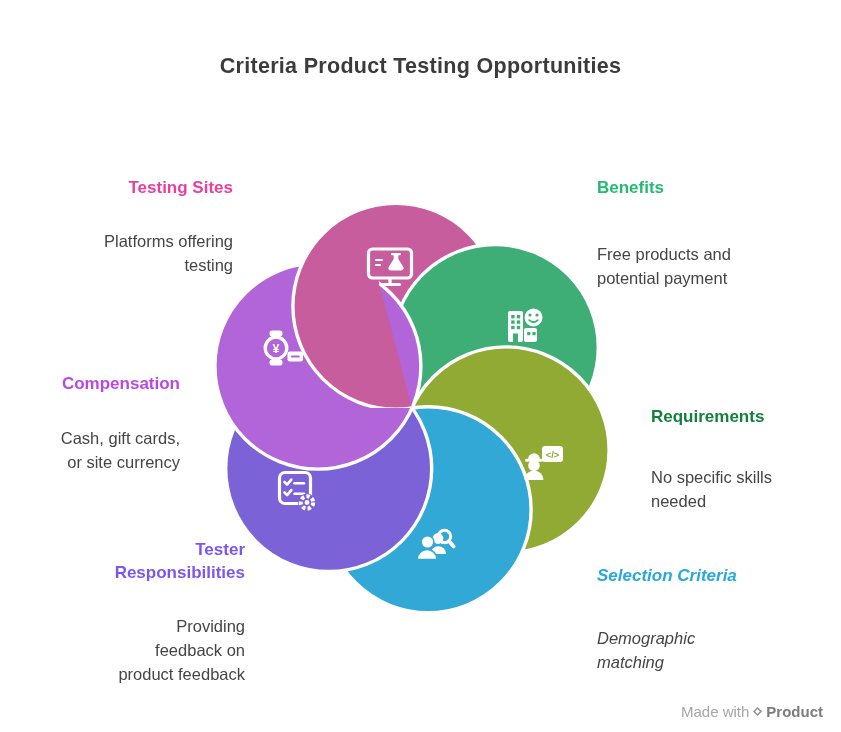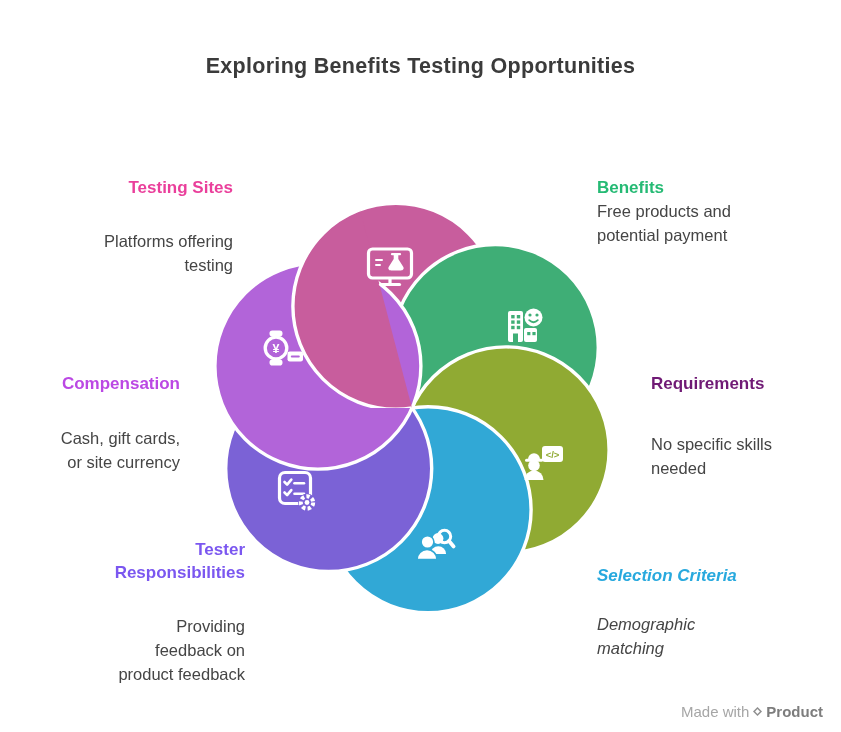--- a/index.html
+++ b/index.html
@@ -25,21 +25,21 @@
     font-size:15px;color:#a6a6a6;
   }
   .watermark .brand{color:#7d7d7d;font-weight:bold;}
   .watermark svg{display:block;}
 </style>
 </head>
 <body>
 
 <div class="canvas">
 
-  <div class="title">Exploring Benefits Testing Opportunities</div>
+  <div class="title">Criteria Product Testing Opportunities</div>
 
   <svg class="diagram" width="841" height="732" viewBox="0 0 841 732">
     <defs>
       <clipPath id="pinkWrapClip">
         <polygon points="412,408 310,20 20,20 20,408"></polygon>
       </clipPath>
     </defs>
 
     <g stroke="#ffffff" stroke-width="3.4">
       <circle cx="395.9" cy="306.3" r="103" fill="#c85d9d"></circle>
@@ -124,54 +124,54 @@
   <div class="section align-r" style="right:608px;top:176px;width:210px;">
     <div class="sec-label" style="color: rgb(234, 63, 155);">Testing Sites</div>
     <div class="sec-desc" style="margin-top:30px;">
       <span>Platforms offering</span>
       <span>testing</span>
     </div>
   </div>
 
   <div class="section align-l" style="left:597px;top:176px;width:210px;">
     <div class="sec-label" style="color: rgb(37, 186, 116);">Benefits</div>
-    <div class="sec-desc" style="">
+    <div class="sec-desc" style="margin-top:43px;">
       <span>Free products and</span>
       <span>potential payment</span>
     </div>
   </div>
 
   <div class="section align-r" style="right:661px;top:372px;width:190px;">
     <div class="sec-label" style="color: rgb(187, 72, 228);">Compensation</div>
     <div class="sec-desc" style="margin-top:31px;">
       <span>Cash, gift cards,</span>
       <span>or site currency</span>
     </div>
   </div>
 
   <div class="section align-l" style="left:651px;top:372px;width:180px;">
-    <div class="sec-label" style="color: #701a75;">Requirements</div>
+    <div class="sec-label" style="color: #15803d; margin-top: 33px;">Requirements</div>
     <div class="sec-desc" style="margin-top:37px;">
       <span>No specific skills</span>
       <span>needed</span>
     </div>
   </div>
 
   <div class="section align-r" style="right:596px;top:538px;width:170px;">
     <div class="sec-label" style="color: rgb(123, 87, 240);">Tester Responsibilities</div>
     <div class="sec-desc" style="margin-top:30px;">
       <span>Providing</span>
       <span>feedback on</span>
       <span>product feedback</span>
     </div>
   </div>
 
   <div class="section align-l" style="left:597px;top:564px;width:190px;font-style:italic;">
     <div class="sec-label" style="color: rgb(40, 169, 222);">Selection Criteria</div>
-    <div class="sec-desc" style="margin-top:25px;">
+    <div class="sec-desc" style="margin-top:39px;">
       <span>Demographic</span>
       <span>matching</span>
     </div>
   </div>
 
   <div class="watermark">
     <span>Made with</span>
     <svg width="9" height="9" viewBox="0 0 10 10">
       <path d="M5,0 L10,5 L5,10 L0,5 Z" fill="#8f8f8f"></path>
       <path d="M5,2.3 L7.7,5 L5,7.7 L2.3,5 Z" fill="#ffffff"></path>

